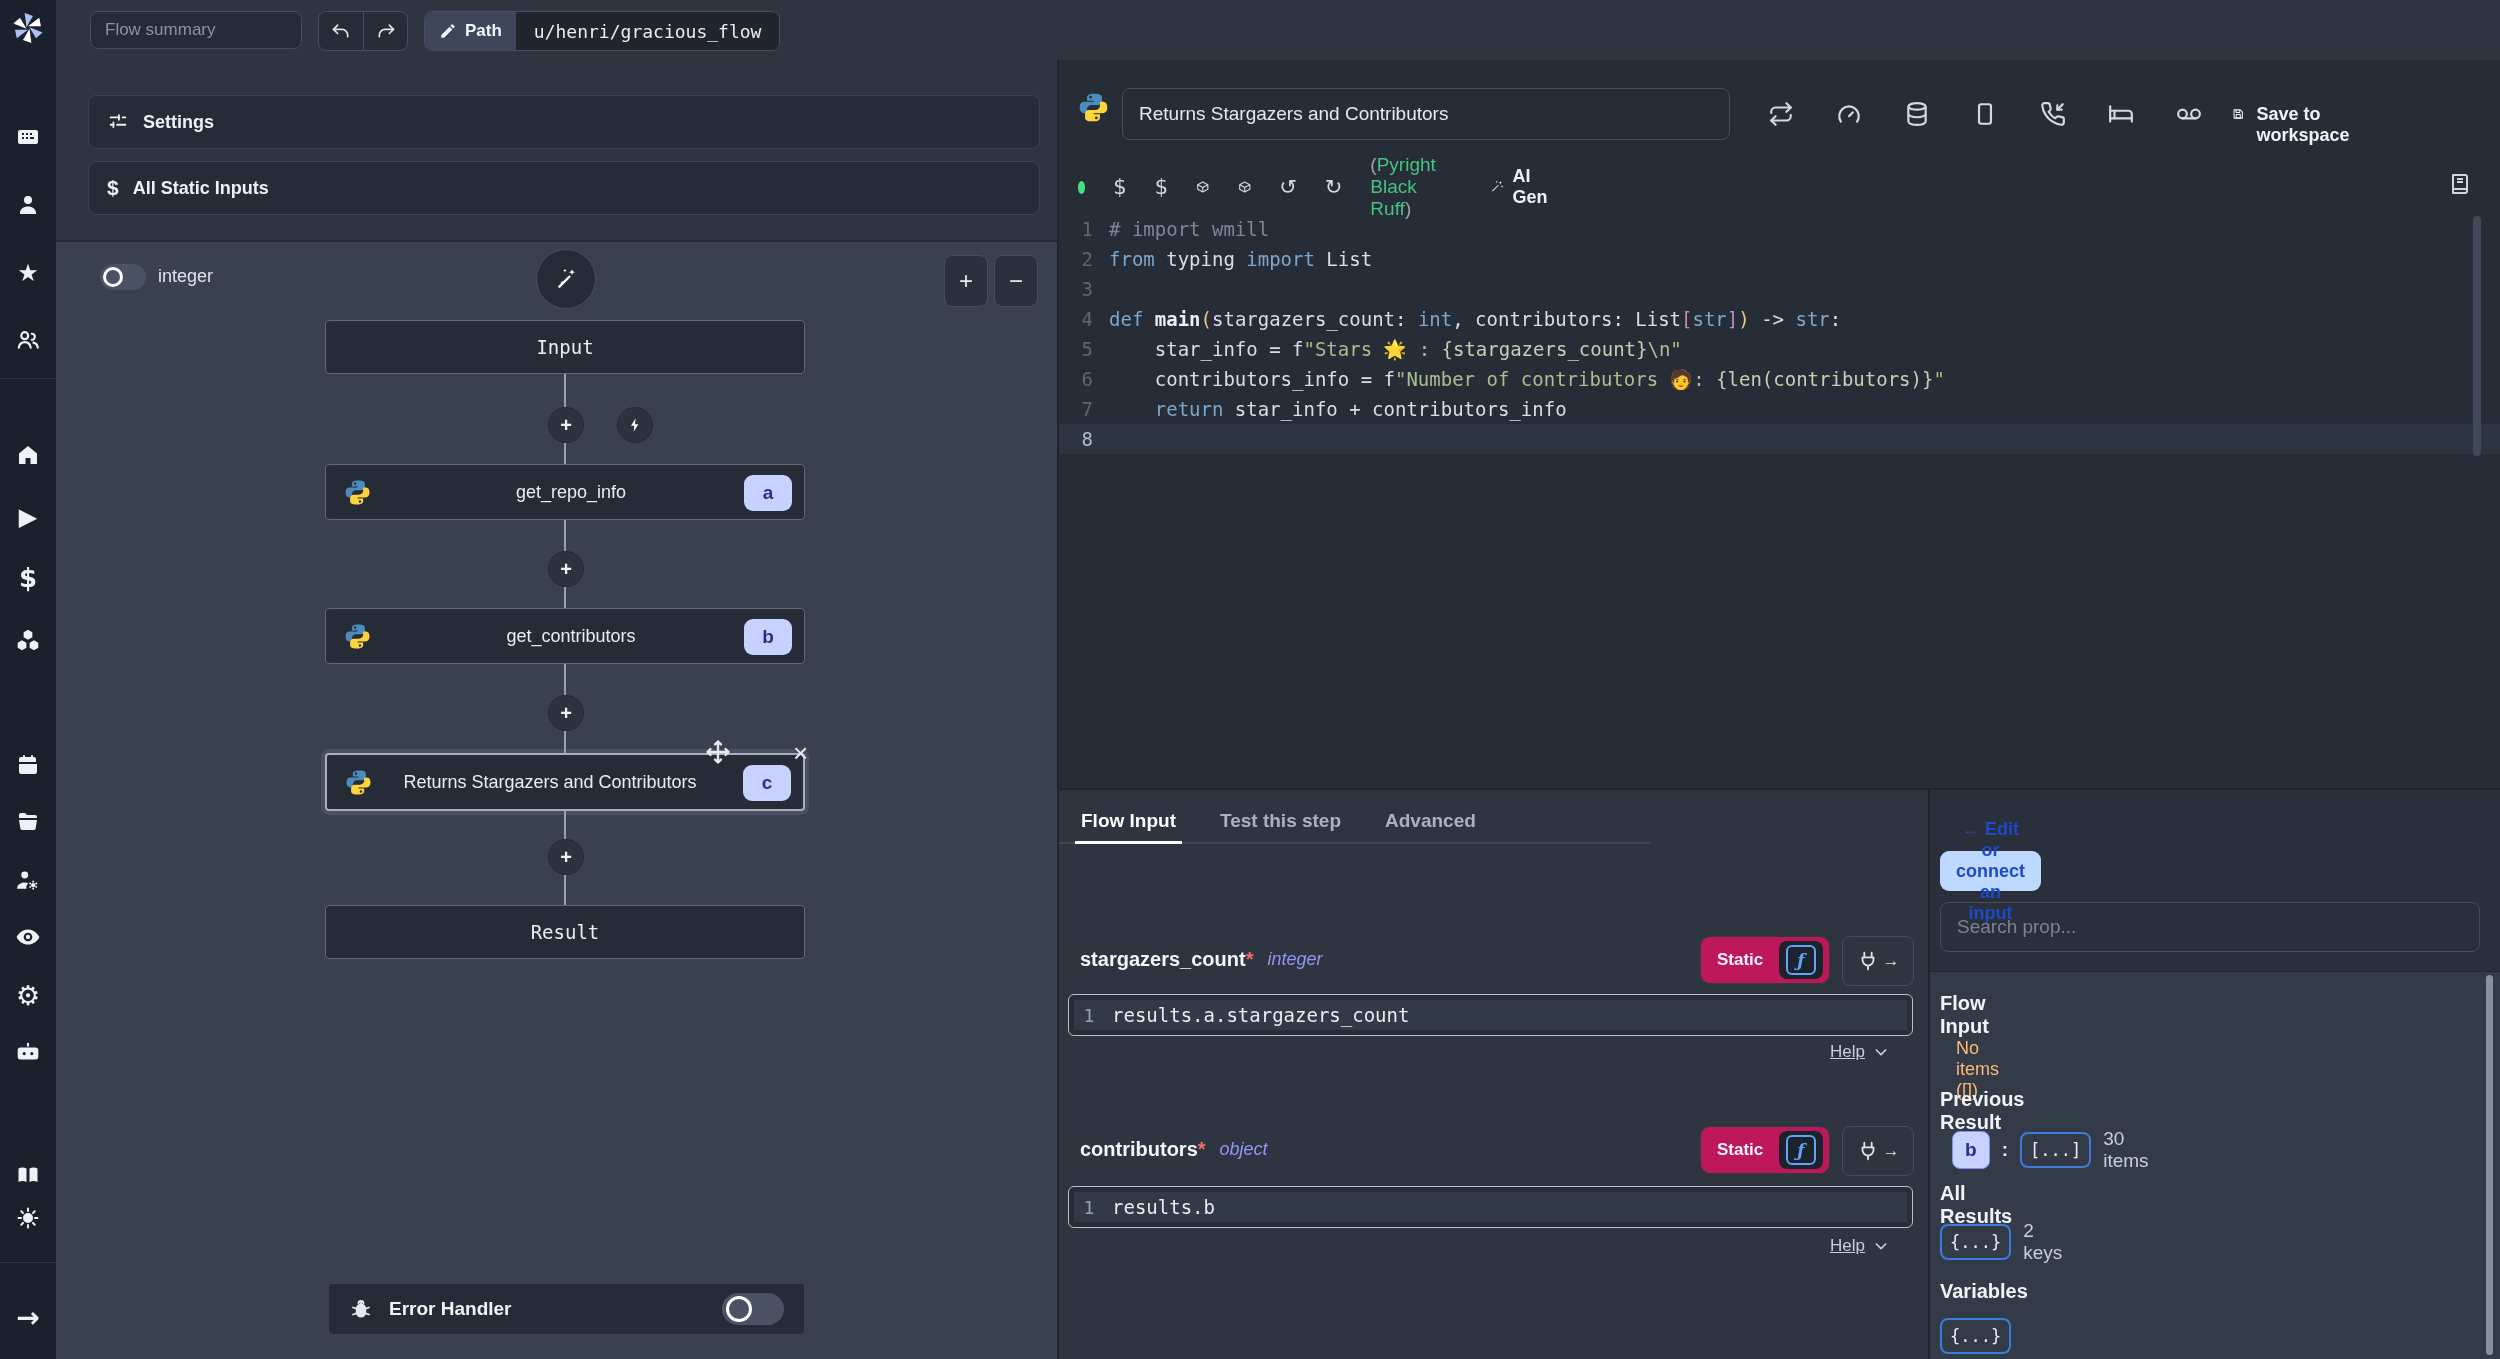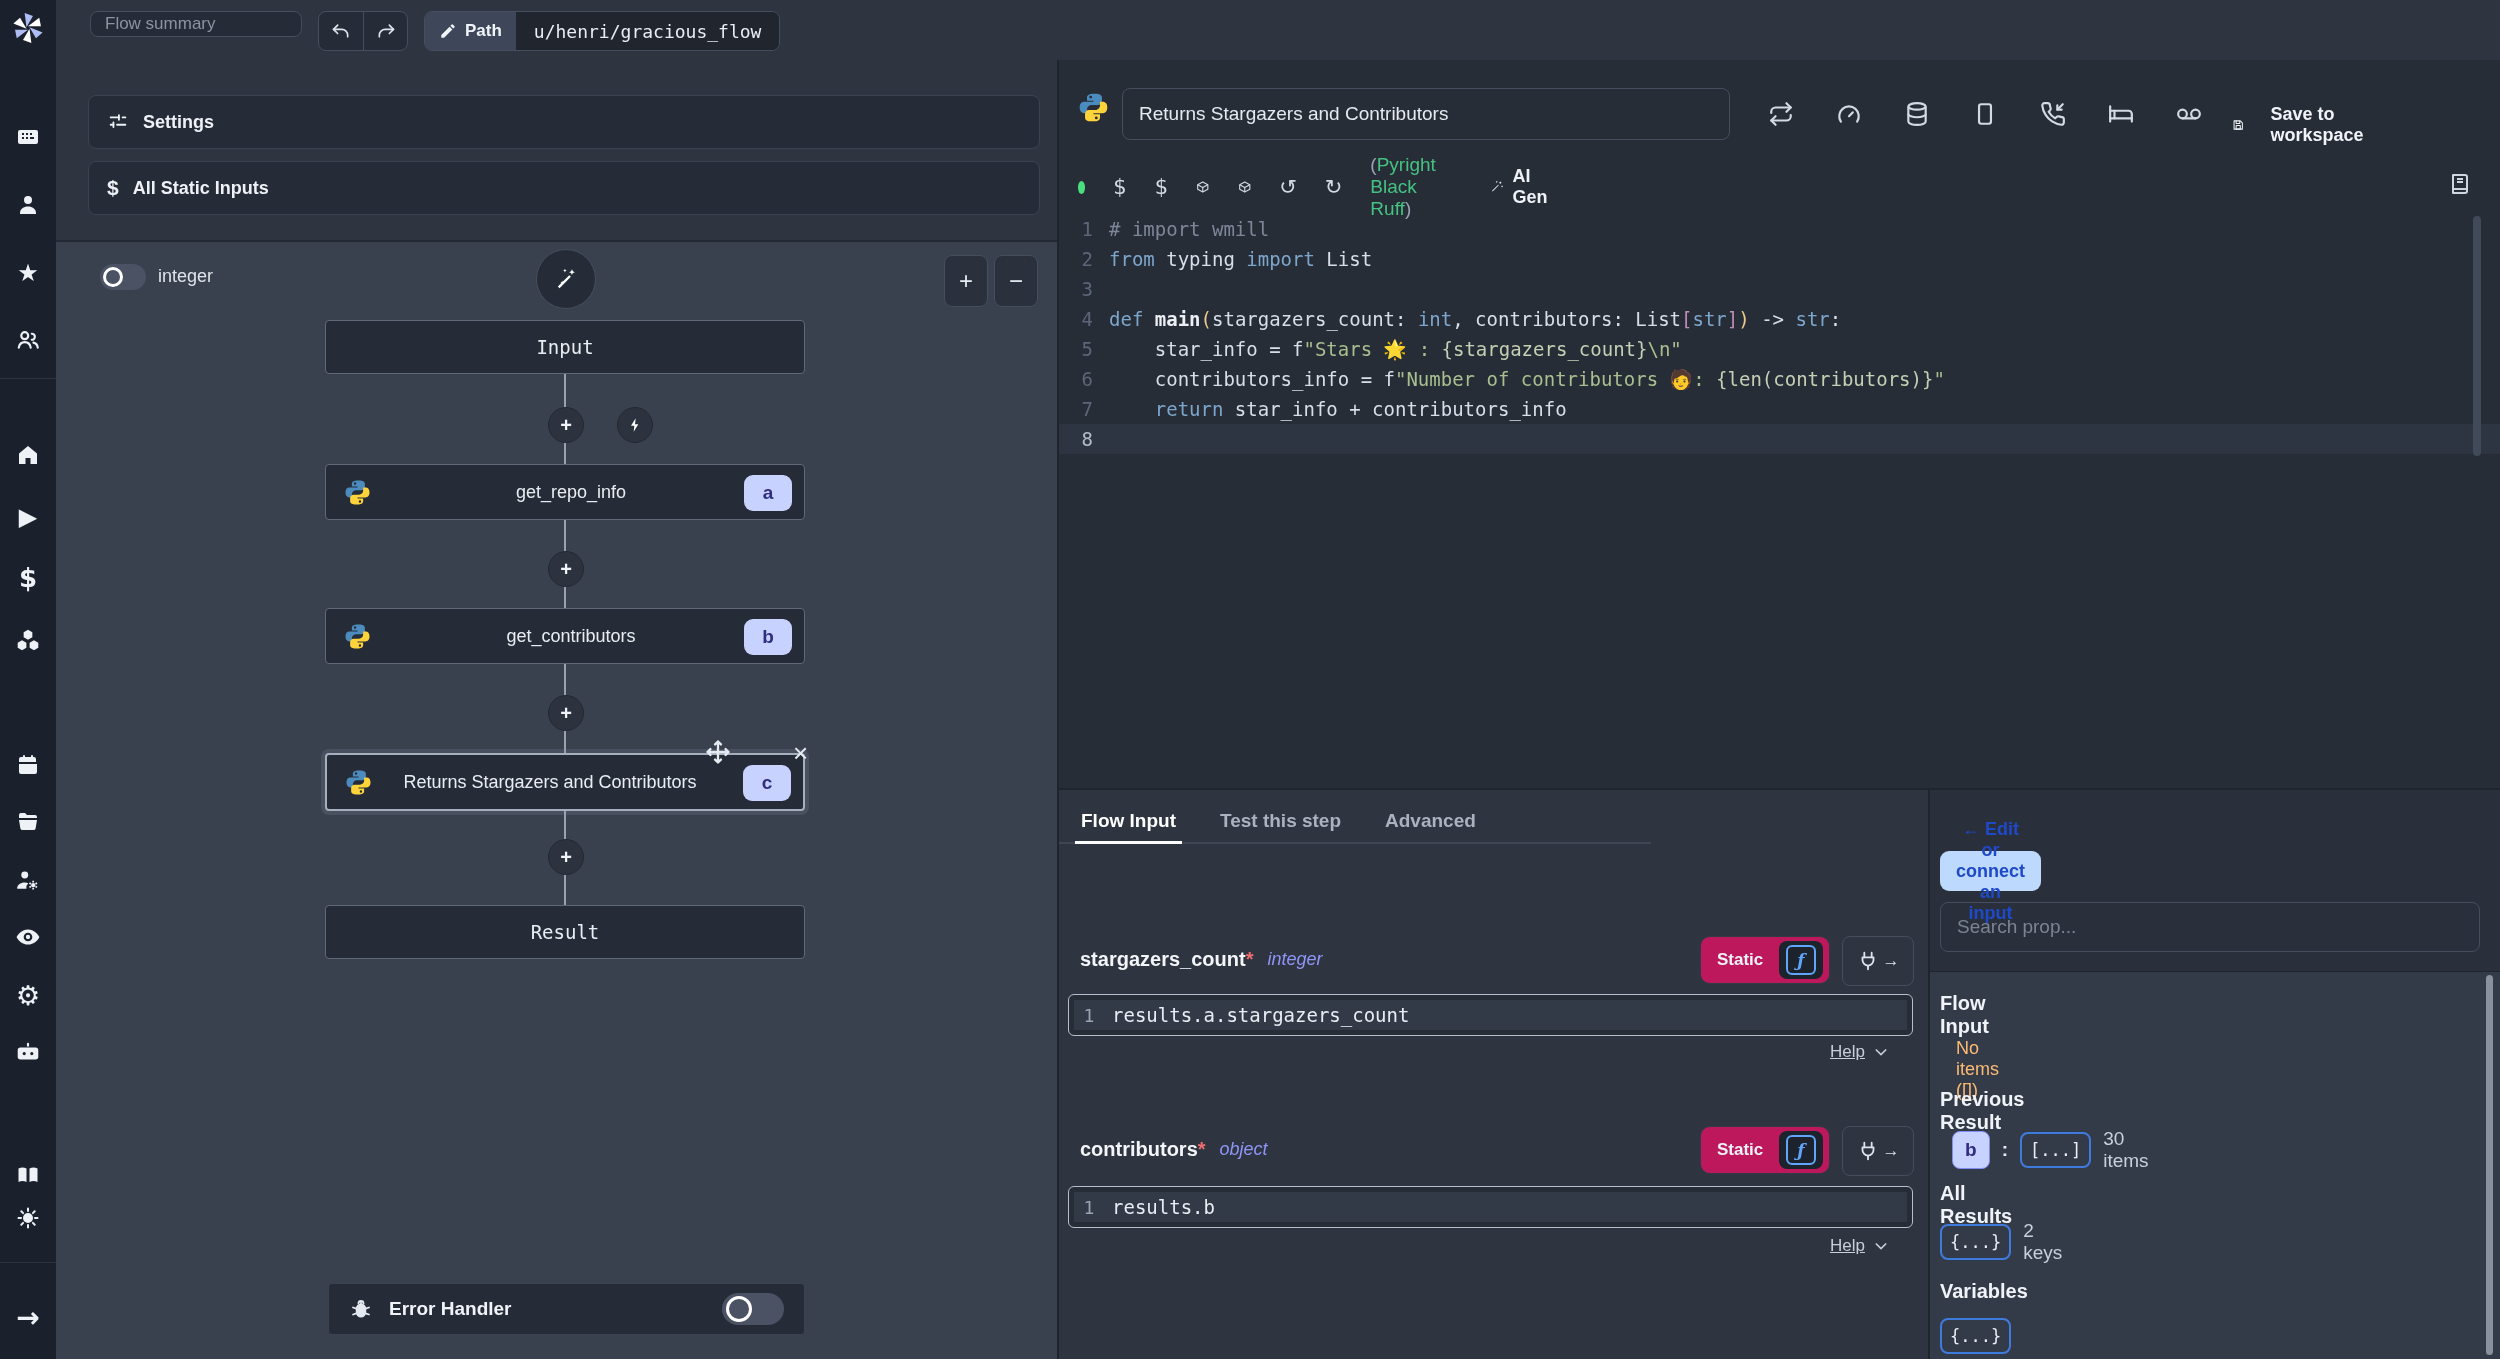--- a/index.html
+++ b/index.html
@@ -13,21 +13,21 @@
 
   
   .sidebar{left:0;top:0;width:56px;height:1359px;background:#1b212c;}
   .sb-icon{left:8px;width:40px;height:40px;display:flex;align-items:center;justify-content:center;color:#eef1f6;cursor:pointer;}
   .sb-glyph{font-size:24px;line-height:1;color:#eef1f6;font-family:"DejaVu Sans",sans-serif;}
   .sb-div{left:0;width:56px;height:1px;background:#2c333f;}
 
   
   .input-like{background:#262c37;border:1px solid #454e5e;border-radius:8px;color:#e5e9f0;}
   .topbar-left{left:90px;top:11px;height:38px;display:flex;gap:16px;}
-  .flow-summary{width:212px;height:26px;padding:0 14px;font-size:17px;box-sizing:border-box;}
+  .flow-summary{width:212px;height:38px;padding:0 14px;font-size:17px;box-sizing:border-box;}
   .flow-summary::placeholder{color:#8b93a1;}
   .undoredo{display:flex;height:38px;border:1px solid #454e5e;border-radius:8px;background:#262c37;overflow:hidden;}
   .undoredo button{width:44px;border:none;background:transparent;color:#dfe4ec;display:flex;align-items:center;justify-content:center;cursor:pointer;}
   .undoredo button + button{border-left:1px solid #454e5e;}
   .path-group{display:flex;height:38px;border:1px solid #454e5e;border-radius:8px;overflow:hidden;font-size:17px;}
   .path-label{background:#3d4759;display:flex;align-items:center;gap:8px;padding:0 14px;font-weight:700;color:#f0f3f7;}
   .path-value{background:#20252e;display:flex;align-items:center;padding:0 18px;font-size:18px;color:#e9edf3;}
 
   
   .panel-btn{left:88px;width:952px;height:54px;background:#262c37;border:1px solid #3b4352;border-radius:8px;
@@ -52,21 +52,21 @@
               display:flex;align-items:center;justify-content:center;font-size:20px;font-weight:700;cursor:pointer;}
   .node-tool{position:absolute;color:#e6ebf2;cursor:pointer;z-index:5;}
   .err-handler{left:328px;top:1283px;width:477px;height:52px;background:#262c37;border:1px solid #3b4352;border-radius:4px;
                display:flex;align-items:center;gap:16px;padding:0 20px;box-sizing:border-box;cursor:pointer;}
 
   
   .editor-bg{left:1059px;top:60px;width:1441px;height:728px;background:#272d37;}
   .title-input{left:1122px;top:88px;width:608px;height:52px;padding:0 16px;font-size:19px;box-sizing:border-box;background:transparent;}
   .hdr-icons{left:1768px;top:101px;display:flex;gap:42px;color:#d3dae3;}
   .hdr-icons .hi{width:26px;height:26px;cursor:pointer;}
-  .save-ws{left:2232px;top:104px;display:flex;align-items:center;gap:26px;font-size:18px;font-weight:700;color:#f0f3f7;cursor:pointer;}
+  .save-ws{left:2232px;top:104px;display:flex;gap:12px;font-size:18px;font-weight:700;color:#f0f3f7;cursor:pointer;}
   .row2{left:1078px;top:168px;height:38px;display:flex;align-items:center;gap:28px;color:#d3dae3;}
   .row2 .glyph{font-size:21px;cursor:pointer;font-family:"DejaVu Sans",sans-serif;}
   .lint{font-size:19px;}
   .lint .paren{color:#9aa3b2;}
   .lint .tools{color:#45c281;}
   .aigen{display:flex;align-items:center;gap:8px;font-size:18px;font-weight:700;color:#eef1f6;cursor:pointer;}
   .lib-icon{left:2448px;top:172px;color:#cfd6df;cursor:pointer;}
   .code-wrap{left:1059px;top:214px;width:1441px;}
   .code-row{display:flex;height:30px;line-height:30px;font-family:"DejaVu Sans Mono",monospace;font-size:19px;}
   .code-row .ln{width:34px;flex:none;text-align:right;padding-right:16px;color:#5c6678;}

